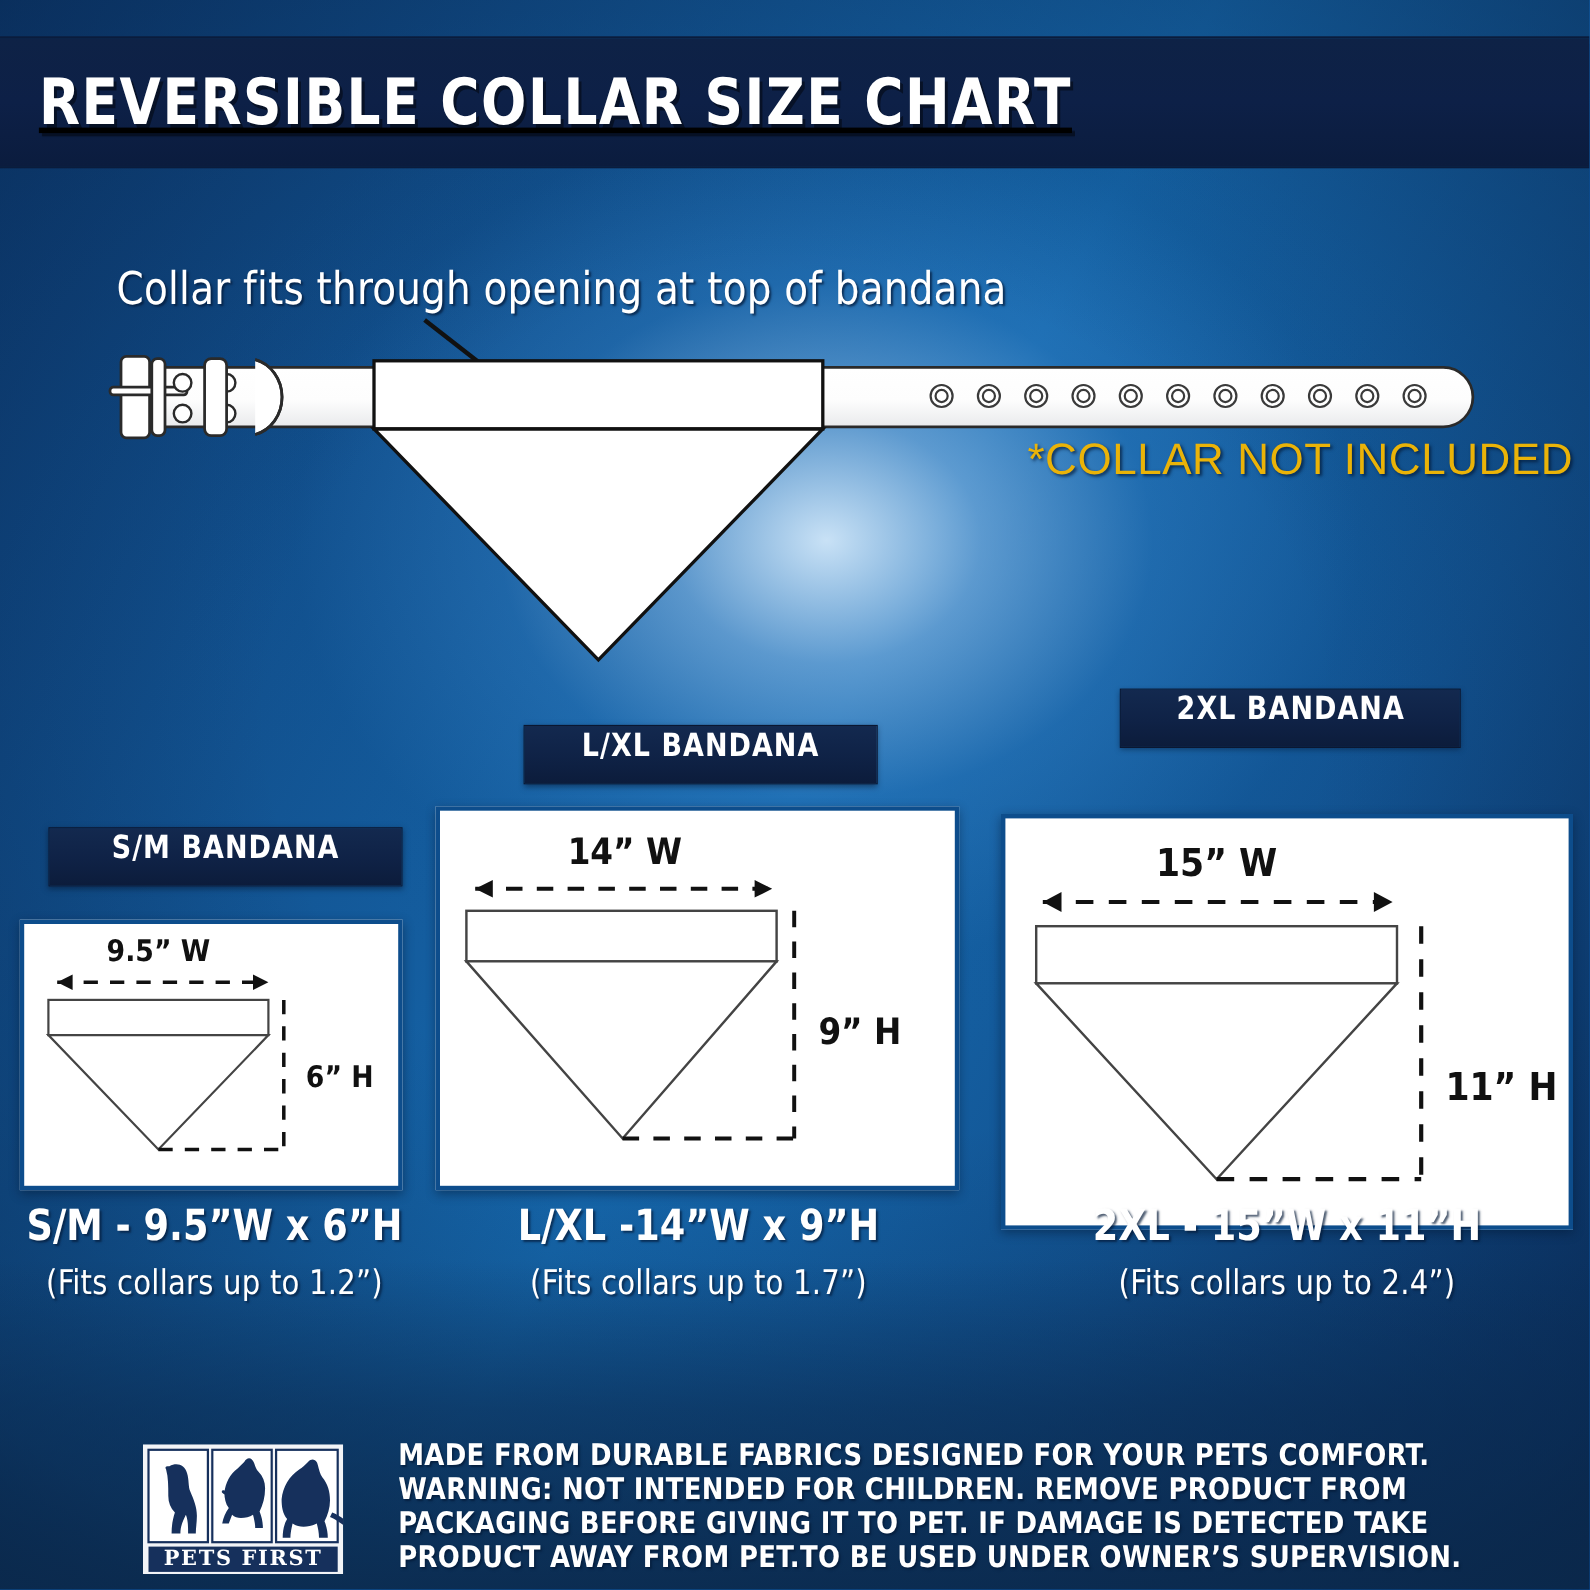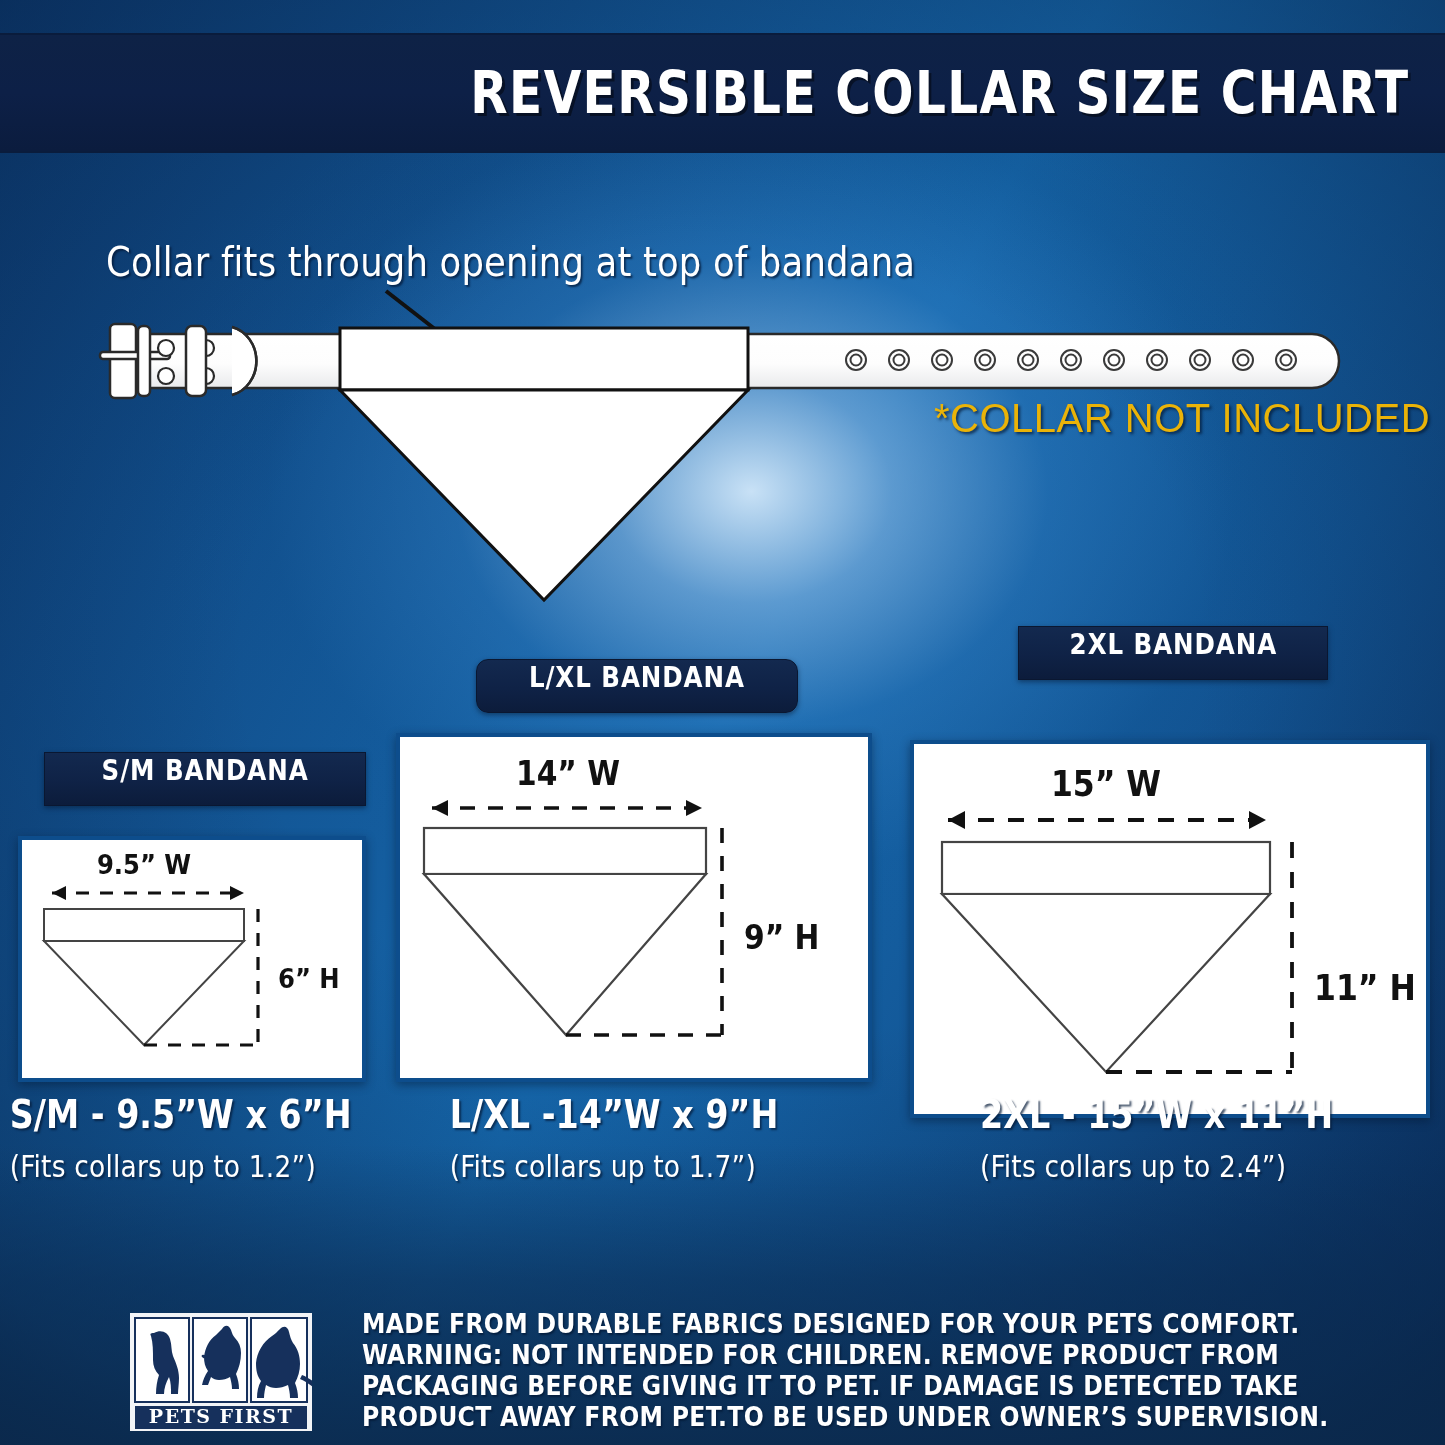--- a/index.html
+++ b/index.html
@@ -29,21 +29,21 @@
   .bg-topfade{
     position:absolute;left:0;right:0;top:0;height:40px;
     background:linear-gradient(180deg,#1b6cb0 0%,#1667ab 100%);
   }
 
   
   .title-band{
     position:absolute;left:0;top:33px;width:1445px;height:116px;
     background:linear-gradient(180deg,#0e2246 0%,#0d2047 50%,#0b1c3e 100%);
     border-top:2px solid #0a1c3c;border-bottom:2px solid #0a1c3c;
-    display:flex;align-items:center;justify-content:flex-end;
+    display:flex;align-items:center;justify-content:flex-start;text-decoration:underline;
   }
   .title-text{
     color:#fff;font-size:58px;font-weight:700;letter-spacing:1.5px;
     font-family:"DejaVu Sans Condensed","Liberation Sans",sans-serif;
     transform:scaleX(.93);white-space:nowrap;
     text-shadow:3px 3px 0 rgba(0,0,0,.45);
   }
 
   
   .callout{
@@ -79,21 +79,21 @@
     transform:scaleX(.94);
   }
   .card{
     position:absolute;background:#fff;
     border:4px solid #0d4d8c;
     box-shadow:0 3px 9px rgba(3,20,44,.45);
   }
   .card svg{display:block;}
 
   
-  .cap{position:absolute;text-align:left;color:#fff;white-space:nowrap;}
+  .cap{position:absolute;text-align:center;color:#fff;white-space:nowrap;}
   .cap .l1{
     font-size:39px;font-weight:700;letter-spacing:0px;
     font-family:"DejaVu Sans Condensed","Liberation Sans",sans-serif;
     transform:scaleX(.95);display:block;
     text-shadow:2px 2px 2px rgba(4,26,56,.7);
   }
   .cap .l2{
     font-size:31px;font-weight:400;margin-top:11px;letter-spacing:.2px;
     font-family:"DejaVu Sans Condensed","Liberation Sans",sans-serif;
     transform:scaleX(.95);display:block;
@@ -229,21 +229,21 @@
         <text x="256" y="148" font-family="DejaVu Sans Condensed, Liberation Sans, sans-serif" font-size="27" font-weight="700" fill="#111">6” H</text>
       </svg>
     </div>
     <div class="cap" style="left:0px;top:1092px;width:390px;">
       <span class="l1">S/M - 9.5”W x 6”H</span>
       <span class="l2">(Fits collars up to 1.2”)</span>
     </div>
   </div>
 
   <div class="panel">
-    <div class="badge" style="left:476px;top:659px;width:320px;height:52px;border-radius:12px;">
+    <div class="badge" style="left:476px;top:659px;width:320px;height:52px;">
       <span style="font-size:29px;">L/XL BANDANA</span>
     </div>
     <div class="card" style="left:396px;top:733px;width:468px;height:341px;">
       <svg width="460" height="333" viewBox="0 0 460 333">
         <g stroke="#111" stroke-width="3.6" fill="none">
           <line x1="32" y1="71" x2="298" y2="71" stroke-dasharray="15 13"></line>
           <path d="M32 71 L48 63 L48 79 Z" fill="#111" stroke="none"></path>
           <path d="M302 71 L286 63 L286 79 Z" fill="#111" stroke="none"></path>
         </g>
         <text x="168" y="48" text-anchor="middle" font-family="DejaVu Sans Condensed, Liberation Sans, sans-serif" font-size="33" font-weight="700" fill="#111">14” W</text>

